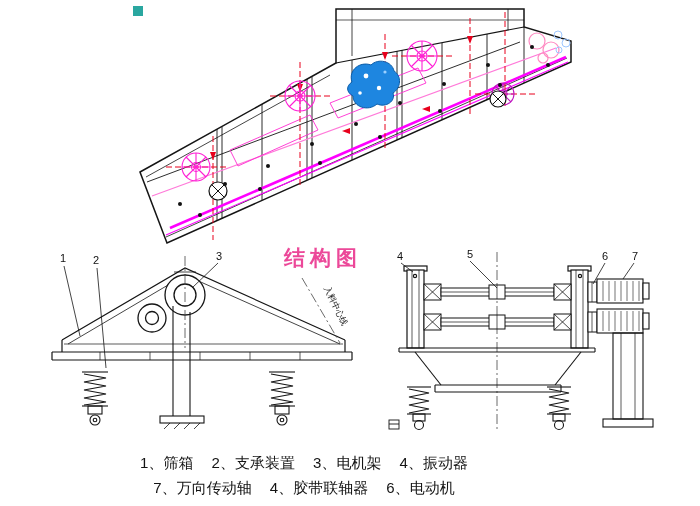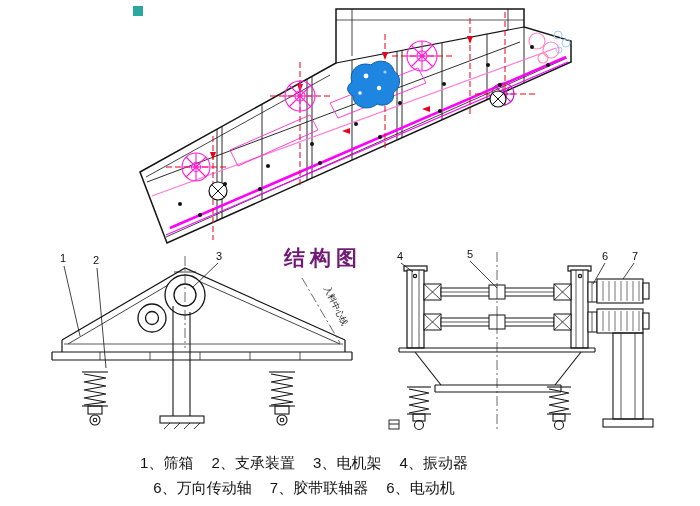--- a/index.html
+++ b/index.html
@@ -1,20 +1,20 @@
 <!DOCTYPE html>
 <html><head>
 <meta charset="utf-8">
 <style>
   *{margin:0;padding:0;box-sizing:border-box}
   html,body{width:700px;height:506px}
   body{background:#ffffff;font-family:"Liberation Sans",sans-serif;position:relative;overflow:hidden}
   svg{position:absolute}
   svg text{font-family:"Liberation Sans",sans-serif;fill:#111}
-  .title{position:absolute;left:284px;top:244px;font-size:21px;font-weight:700;letter-spacing:5px;color:#701a75}
+  .title{position:absolute;left:284px;top:244px;font-size:21px;font-weight:700;letter-spacing:5px;color:#ec4899}
   .legend{position:absolute;left:0;top:450px;width:608px;text-align:center;color:#141414;font-size:15px;line-height:25px}
   .legend span{margin:0 7px}
 </style>
 </head>
 <body>
 
 <svg style="left:0;top:0" width="700" height="250" viewBox="0 0 700 250">
 
   <g stroke="#151515" stroke-width="1.5" fill="none">
     <path d="M140,172 L336,63 L336,9 L524,9 L524,27 L571,41 L571,62 L167,243 Z" fill="#ffffff"></path>
@@ -316,17 +316,17 @@
 <div class="title">结构图</div>
 
 <div class="legend">
   <div>
     <span>1、筛箱</span>
     <span>2、支承装置</span>
     <span>3、电机架</span>
     <span>4、振动器</span>
   </div>
   <div>
-    <span>6、万向传动轴</span>
-    <span>7、胶带联轴器</span>
+    <span>7、万向传动轴</span>
+    <span>4、胶带联轴器</span>
     <span>6、电动机</span>
   </div>
 </div>
 
 </body></html>

